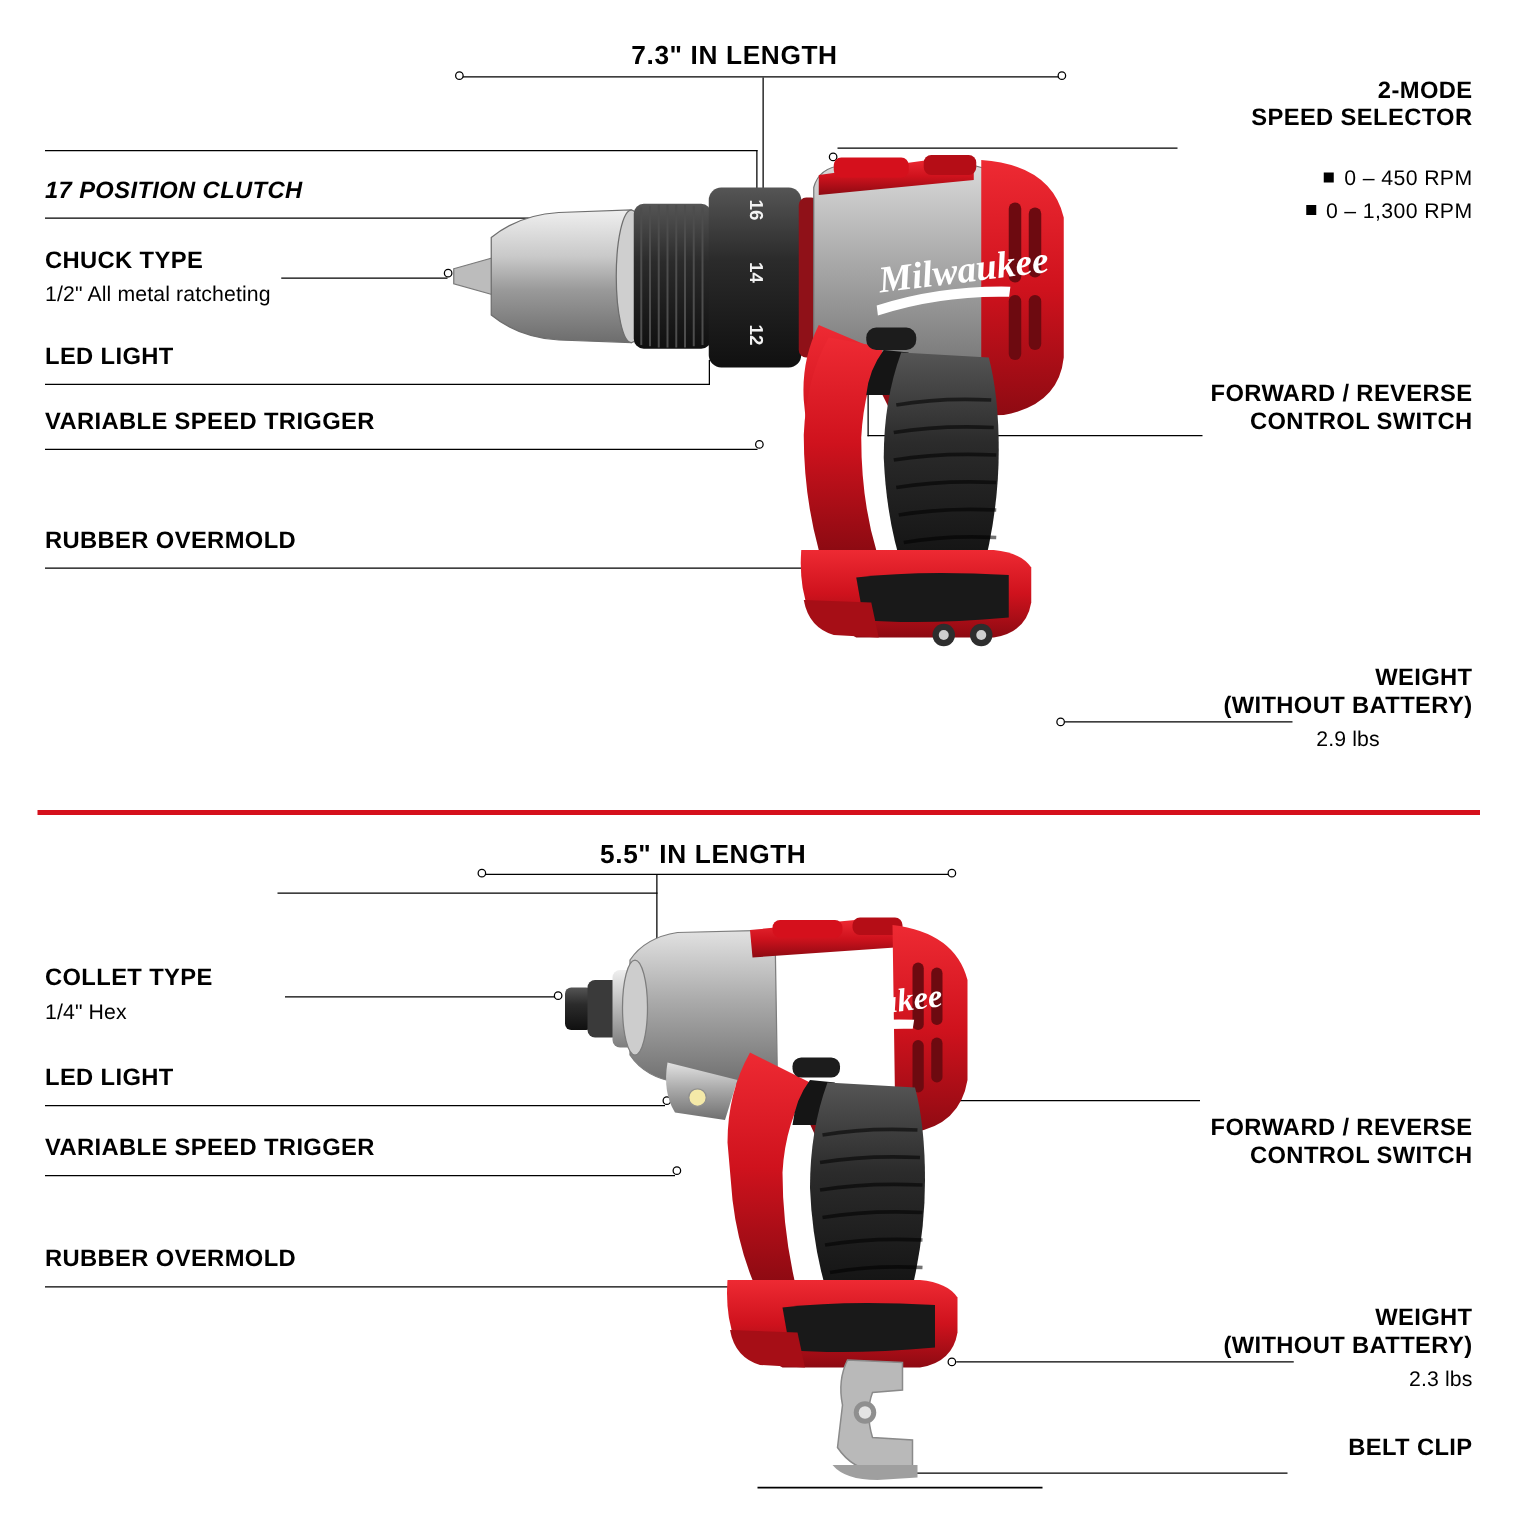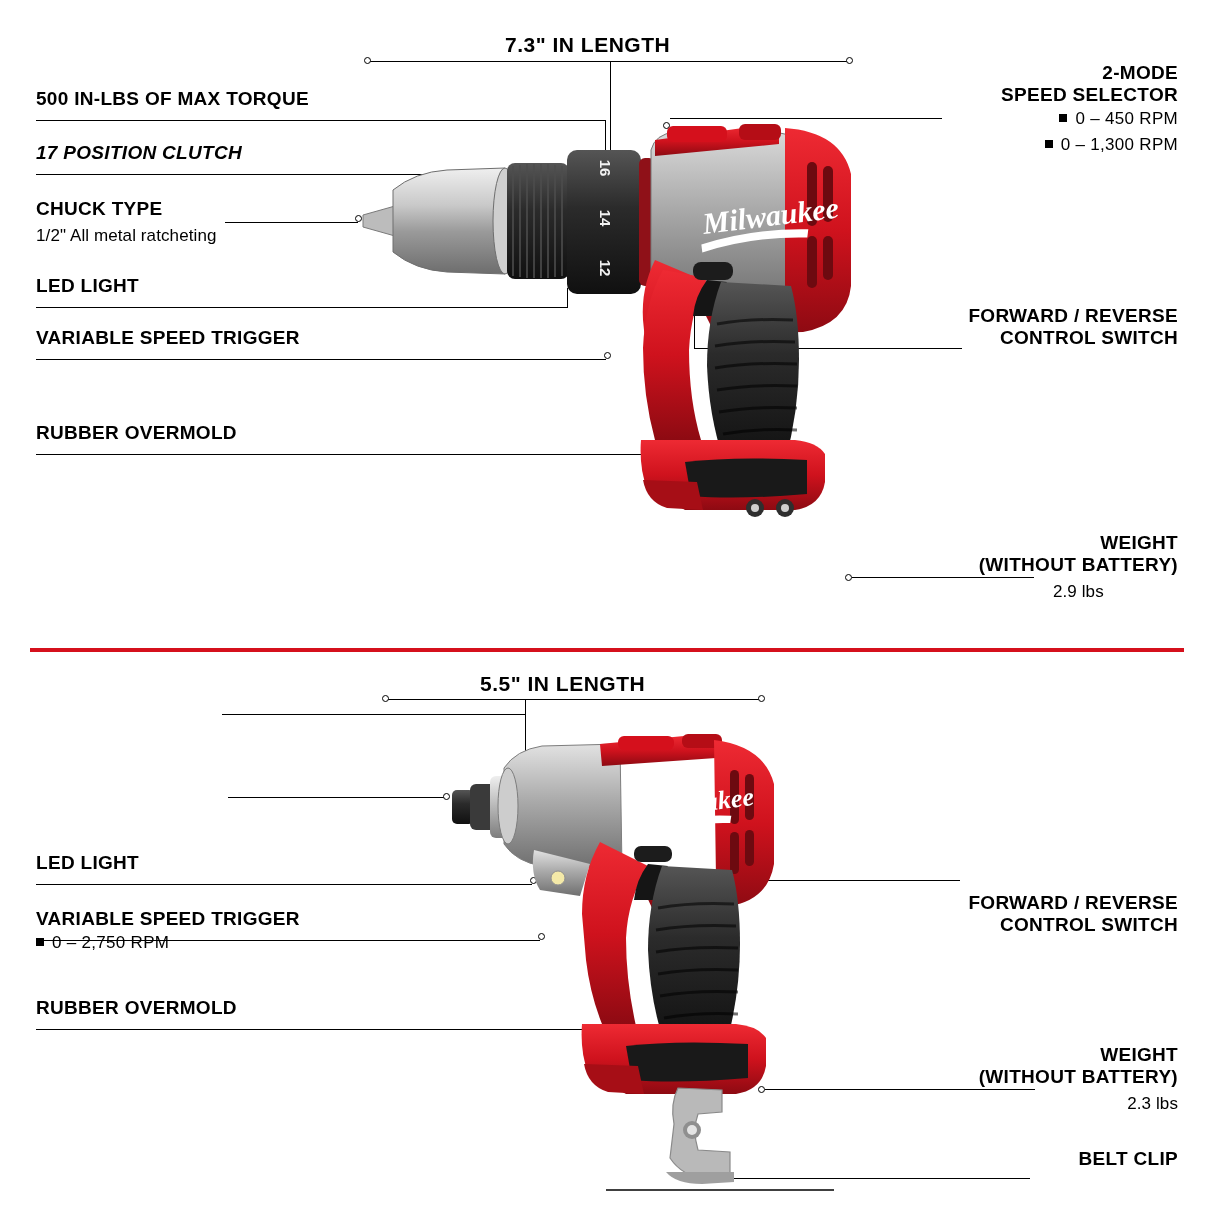--- a/index.html
+++ b/index.html
@@ -43,21 +43,21 @@
   .label.left  { text-align: left; }
   .label.right { text-align: right; }
   .sub {
     font-weight: normal;
     font-size: 17px;
     letter-spacing: 0.1px;
     margin-top: 6px;
     white-space: nowrap;
   }
   .bullets {
-    margin-top: 0;
+    margin-top: 24px;
     font-weight: normal;
     font-size: 17px;
     line-height: 1.55;
   }
   .bullets div { white-space: nowrap; }
   .bullets .sq {
     display: inline-block;
     width: 8px; height: 8px;
     background: #000;
     margin-right: 8px;
@@ -100,21 +100,20 @@
 
 <div class="panel" id="panel-drill">
 
   <div class="dim-label" style="left:505px; top:33px;">7.3" IN LENGTH</div>
   <div class="dimline" style="left:368px; top:61px; width:484px;"></div>
   <div class="dot" style="left:364px; top:57px;"></div>
   <div class="dot" style="left:846px; top:57px;"></div>
 
   <div class="leader v" style="left:610px; top:62px; height:120px;"></div>
 
-  <div class="label left" style="left:36px; top:88px;">500 IN-LBS OF MAX TORQUE</div>
   <div class="leader h" style="left:36px; top:120px; width:570px;"></div>
   <div class="leader v" style="left:605px; top:120px; height:62px;"></div>
 
   <div class="label left" style="left:36px; top:142px;font-style:italic;">17 POSITION CLUTCH</div>
   <div class="leader h" style="left:36px; top:174px; width:516px;"></div>
   <div class="dot" style="left:549px; top:170px;"></div>
 
   <div class="label left" style="left:36px; top:198px;">
     <div>CHUCK TYPE</div>
     <div class="sub">1/2" All metal ratcheting</div>
@@ -267,31 +266,34 @@
 <div class="panel" id="panel-driver">
 
   <div class="dim-label" style="left:480px; top:20px;">5.5" IN LENGTH</div>
   <div class="dimline" style="left:388px; top:47px; width:376px;"></div>
   <div class="dot" style="left:382px; top:43px;"></div>
   <div class="dot" style="left:758px; top:43px;"></div>
   <div class="leader v" style="left:525px; top:48px; height:66px;"></div>
 
   <div class="leader h" style="left:222px; top:62px; width:304px;"></div>
 
+  <div class="label left" style="left:36px; top:120px;">
+    <div>COLLET TYPE</div>
+    <div class="sub">1/4" Hex</div>
+  </div>
   <div class="leader h" style="left:228px; top:145px; width:218px;"></div>
   <div class="dot" style="left:443px; top:141px;"></div>
 
   <div class="label left" style="left:36px; top:200px;">LED LIGHT</div>
   <div class="leader h" style="left:36px; top:232px; width:496px;"></div>
   <div class="dot" style="left:530px; top:225px;"></div>
 
   <div class="label left" style="left:36px; top:256px;">
     <div>VARIABLE SPEED TRIGGER</div>
     <div class="bullets">
-      <div><span class="sq"></span><span>0 – 2,750 RPM</span></div>
     </div>
   </div>
   <div class="leader h" style="left:36px; top:288px; width:504px;"></div>
   <div class="dot" style="left:538px; top:281px;"></div>
 
   <div class="label left" style="left:36px; top:345px;">RUBBER OVERMOLD</div>
   <div class="leader h" style="left:36px; top:377px; width:610px;"></div>
 
   <div class="label right" style="right:36px; top:240px;">
     <div>FORWARD / REVERSE</div>

